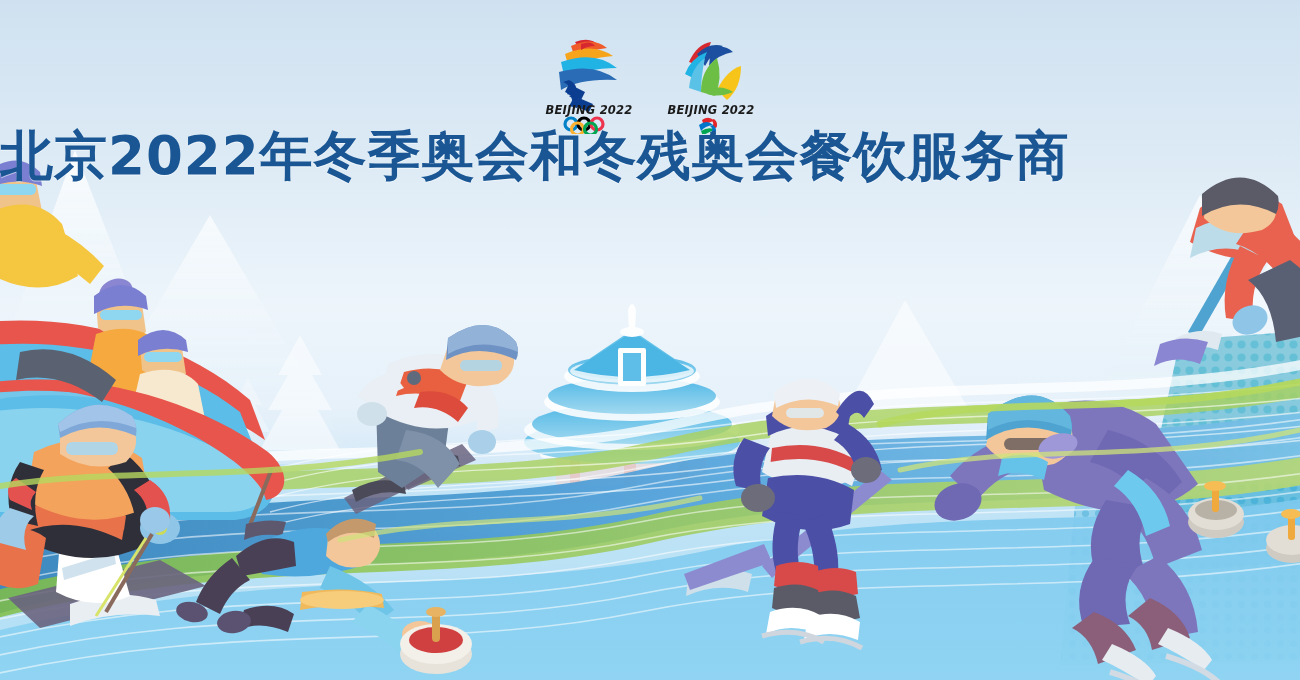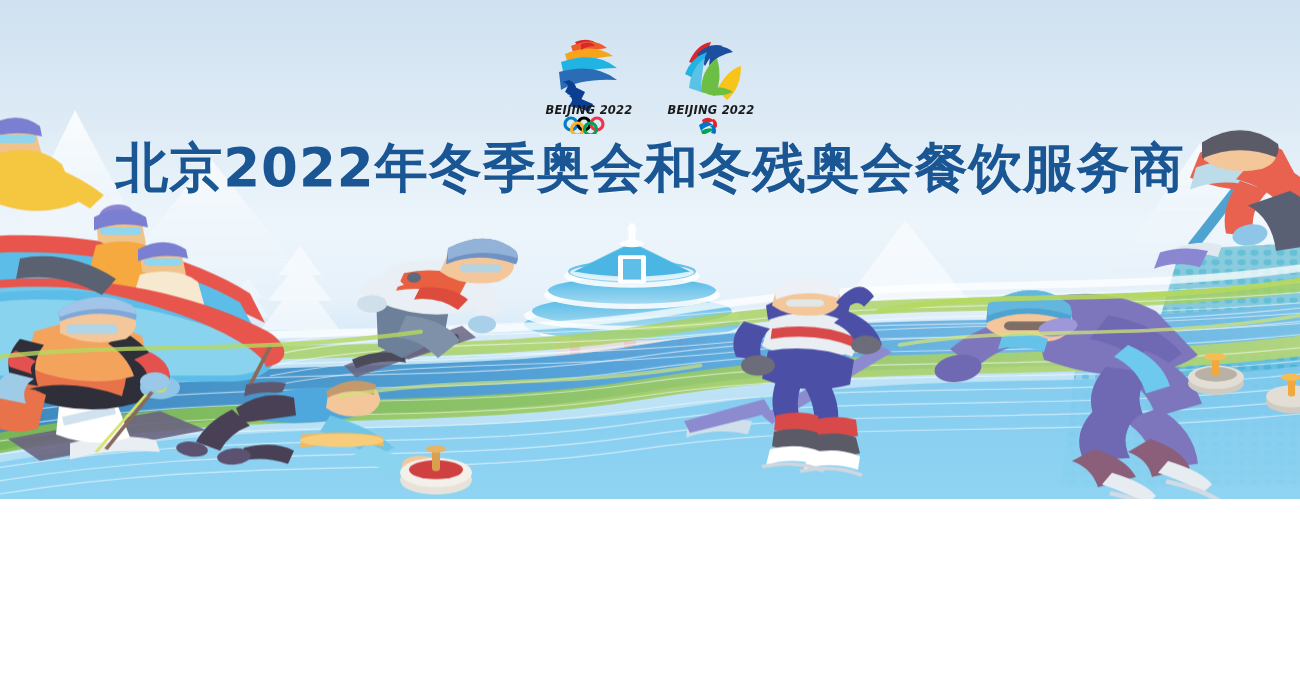--- a/index.html
+++ b/index.html
@@ -1,36 +1,36 @@
 <!DOCTYPE html>
 <html><head>
 <meta charset="utf-8">
 <style>
   * { margin:0; padding:0; box-sizing:border-box; }
   html,body{
     width:1300px; height:680px; overflow:hidden;
     font-family:"Liberation Sans", sans-serif;
   }
   #banner{
-    position:relative; width:1300px; height:499px; overflow:hidden;
+    position:relative; width:1300px; height:680px; overflow:hidden;
     background:linear-gradient(180deg,#cfe1f0 0%, #d8e8f3 18%, #e6f0f8 38%, #eef5fa 50%, #e2eff8 62%, #cfe7f6 72%, #aadcf3 84%, #93d4f2 100%);
   }
   #artboard{ position:absolute; inset:0; width:100%; height:100%; display:block; }
   
   .emblem-row{
     position:absolute; top:32px; left:0; width:100%;
     display:flex; justify-content:center; align-items:flex-start; gap:22px;
     z-index:30; pointer-events:none;
   }
   .emblem{ width:100px; height:102px; position:relative; }
   .emblem svg{ display:block; }
   
   .title-wrap{
-    position:absolute; top:140px; left:0; width:100%;
-    text-align:center; z-index:31;
+    position:absolute; top:128px; left:0; width:100%;
+    z-index:31;
   }
   .title{
     display:inline-block;
     font-family:"DejaVu Sans","Liberation Sans",sans-serif;
     font-size:53px; font-weight:bold;
     letter-spacing:1px;
     color:#1a5693;
     line-height:1.05;
     text-shadow:0 1px 0 rgba(255,255,255,.55);
     white-space:nowrap;

